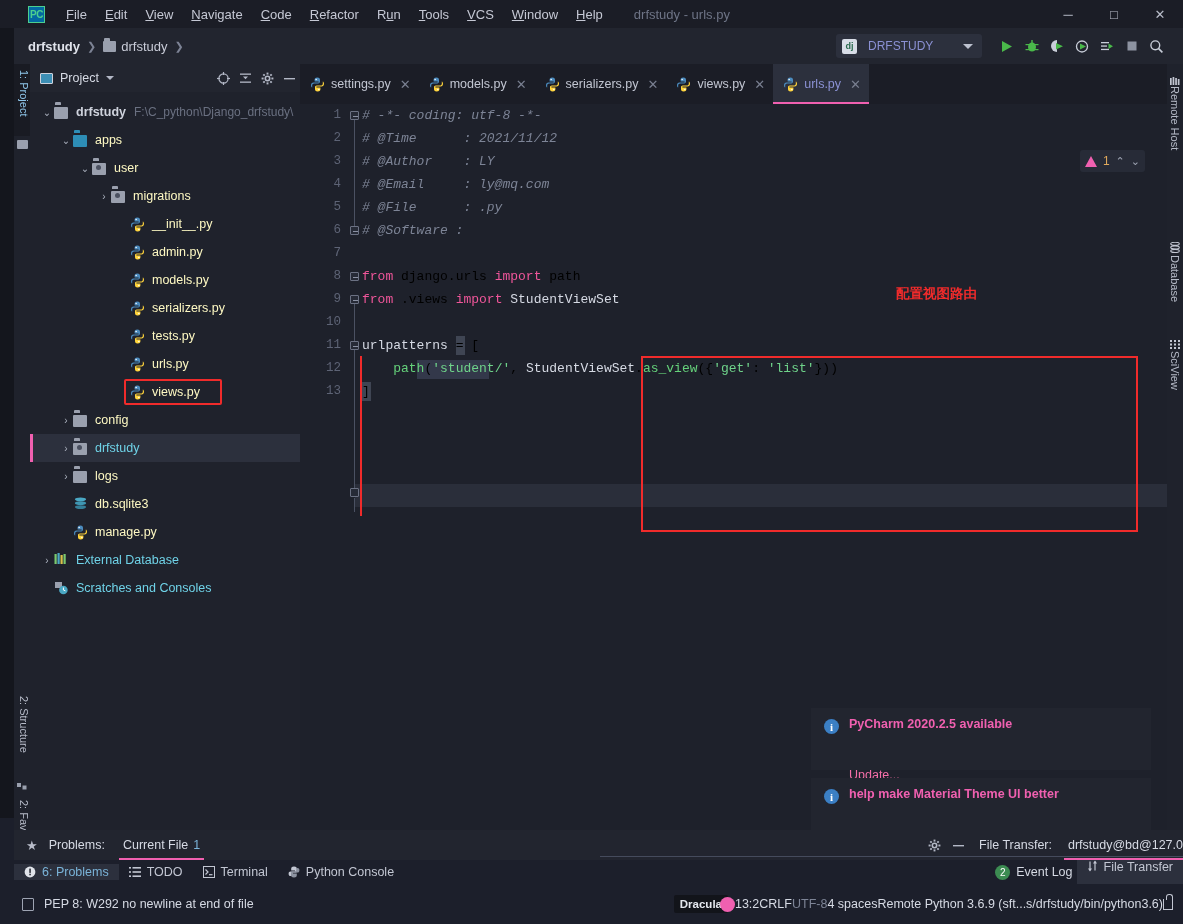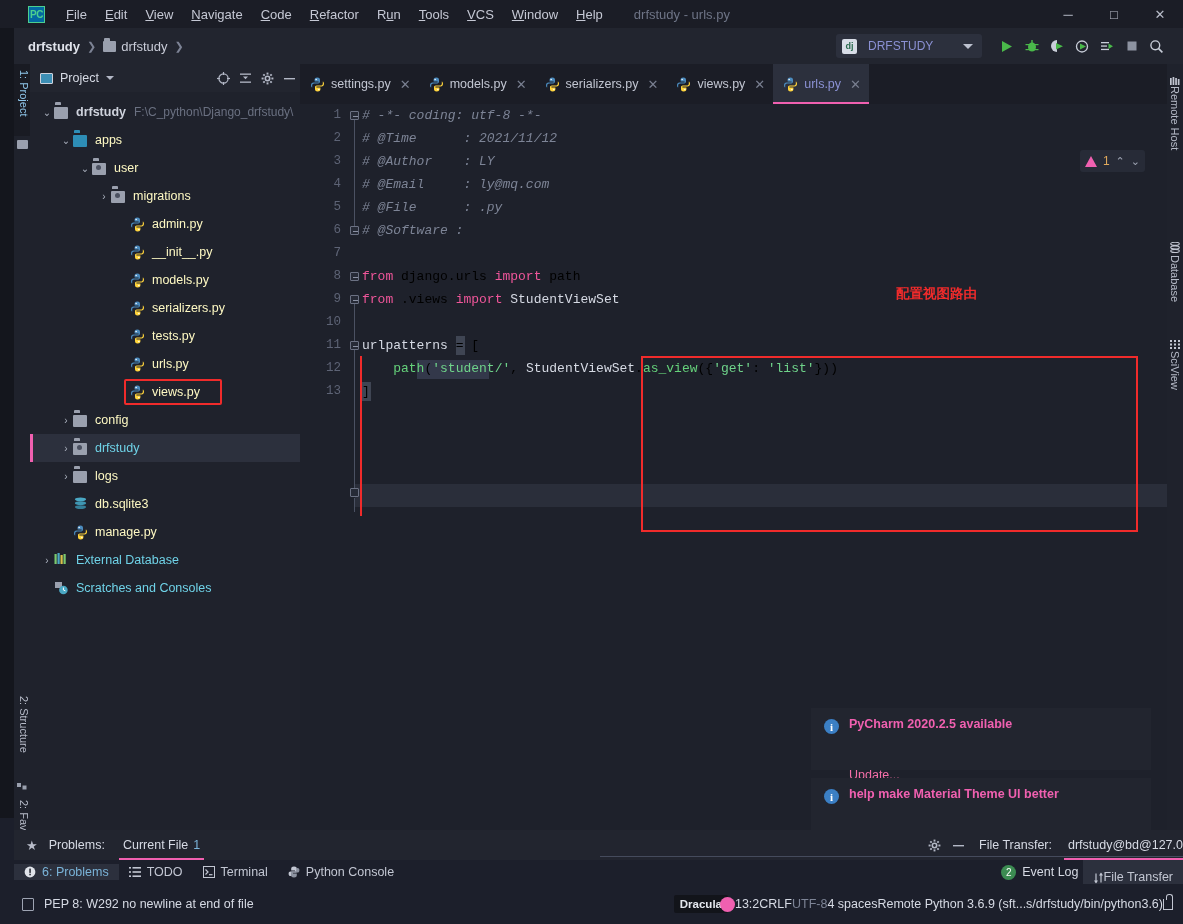--- a/index.html
+++ b/index.html
@@ -310,21 +310,21 @@
   }
   .trbtn.active { background: #2c303d; }
   .trbtn.blue { color: #7ab3d8; }
   .tr-right { margin-left: auto; display: flex; align-items: center; }
   .evt-badge {
     width: 15px; height: 15px; border-radius: 50%; background: #3c8c52;
     color: #fff; font-size: 10px; display: flex; align-items: center;
     justify-content: center; margin-right: 6px;
   }
   .ft-btn {
-    display: flex; align-items: flex-end; gap: 0; height: 24px; padding: 0 10px;
+    display: flex; align-items: flex-start; gap: 6px; height: 24px; padding: 0 10px;
     font-size: 12.5px; color: #c2c6d2; background: #2c303d; margin-left: 4px;
   }
   .panel-sep {
     position: absolute; left: 600px; top: 856px; width: 583px; height: 1px;
     background: #454b5c;
   }
 
   
   .statusbar {
     position: absolute; left: 14px; bottom: 0; width: 1169px; height: 40px;
@@ -587,31 +587,31 @@
           <span class="node-label">migrations</span>
         </div>
         <div class="node">
           <span class="arrow" style="margin-left: 86px;"></span>
           <span class="ic"><svg width="15" height="15" viewBox="0 0 15 15">
               <path d="M7.4 0.6 C5 0.6 4.6 1.8 4.6 3 L4.6 4.6 L8.6 4.6 L8.6 5.6 L3.4 5.6 C2 5.6 1 6.5 1 8.3 C1 9.4 1.4 10.2 2.2 10.6 L2.2 8.6 C2.2 7.3 3 6.4 4.3 6.4 L8.2 6.4 C9.3 6.4 10 5.7 10 4.6 L10 3 C10 1.8 9.4 0.6 7.4 0.6 Z" fill="#4b8bbe"></path>
               <circle cx="6.1" cy="2.6" r="0.75" fill="#ffffff"></circle>
               <path d="M7.6 14.4 C10 14.4 10.4 13.2 10.4 12 L10.4 10.4 L6.4 10.4 L6.4 9.4 L11.6 9.4 C13 9.4 14 8.5 14 6.7 C14 5.6 13.6 4.8 12.8 4.4 L12.8 6.4 C12.8 7.7 12 8.6 10.7 8.6 L6.8 8.6 C5.7 8.6 5 9.3 5 10.4 L5 12 C5 13.2 5.6 14.4 7.6 14.4 Z" fill="#ffd43b"></path>
               <circle cx="8.9" cy="12.4" r="0.75" fill="#ffffff"></circle>
             </svg></span>
-          <span class="node-label">admin.py</span>
+          <span class="node-label">__init__.py</span>
         </div>
         <div class="node">
           <span class="arrow" style="margin-left: 86px;"></span>
           <span class="ic"><svg width="15" height="15" viewBox="0 0 15 15">
               <path d="M7.4 0.6 C5 0.6 4.6 1.8 4.6 3 L4.6 4.6 L8.6 4.6 L8.6 5.6 L3.4 5.6 C2 5.6 1 6.5 1 8.3 C1 9.4 1.4 10.2 2.2 10.6 L2.2 8.6 C2.2 7.3 3 6.4 4.3 6.4 L8.2 6.4 C9.3 6.4 10 5.7 10 4.6 L10 3 C10 1.8 9.4 0.6 7.4 0.6 Z" fill="#4b8bbe"></path>
               <circle cx="6.1" cy="2.6" r="0.75" fill="#ffffff"></circle>
               <path d="M7.6 14.4 C10 14.4 10.4 13.2 10.4 12 L10.4 10.4 L6.4 10.4 L6.4 9.4 L11.6 9.4 C13 9.4 14 8.5 14 6.7 C14 5.6 13.6 4.8 12.8 4.4 L12.8 6.4 C12.8 7.7 12 8.6 10.7 8.6 L6.8 8.6 C5.7 8.6 5 9.3 5 10.4 L5 12 C5 13.2 5.6 14.4 7.6 14.4 Z" fill="#ffd43b"></path>
               <circle cx="8.9" cy="12.4" r="0.75" fill="#ffffff"></circle>
             </svg></span>
-          <span class="node-label">__init__.py</span>
+          <span class="node-label">admin.py</span>
         </div>
         <div class="node">
           <span class="arrow" style="margin-left: 86px;"></span>
           <span class="ic"><svg width="15" height="15" viewBox="0 0 15 15">
               <path d="M7.4 0.6 C5 0.6 4.6 1.8 4.6 3 L4.6 4.6 L8.6 4.6 L8.6 5.6 L3.4 5.6 C2 5.6 1 6.5 1 8.3 C1 9.4 1.4 10.2 2.2 10.6 L2.2 8.6 C2.2 7.3 3 6.4 4.3 6.4 L8.2 6.4 C9.3 6.4 10 5.7 10 4.6 L10 3 C10 1.8 9.4 0.6 7.4 0.6 Z" fill="#4b8bbe"></path>
               <circle cx="6.1" cy="2.6" r="0.75" fill="#ffffff"></circle>
               <path d="M7.6 14.4 C10 14.4 10.4 13.2 10.4 12 L10.4 10.4 L6.4 10.4 L6.4 9.4 L11.6 9.4 C13 9.4 14 8.5 14 6.7 C14 5.6 13.6 4.8 12.8 4.4 L12.8 6.4 C12.8 7.7 12 8.6 10.7 8.6 L6.8 8.6 C5.7 8.6 5 9.3 5 10.4 L5 12 C5 13.2 5.6 14.4 7.6 14.4 Z" fill="#ffd43b"></path>
               <circle cx="8.9" cy="12.4" r="0.75" fill="#ffffff"></circle>
             </svg></span>
           <span class="node-label">models.py</span>

